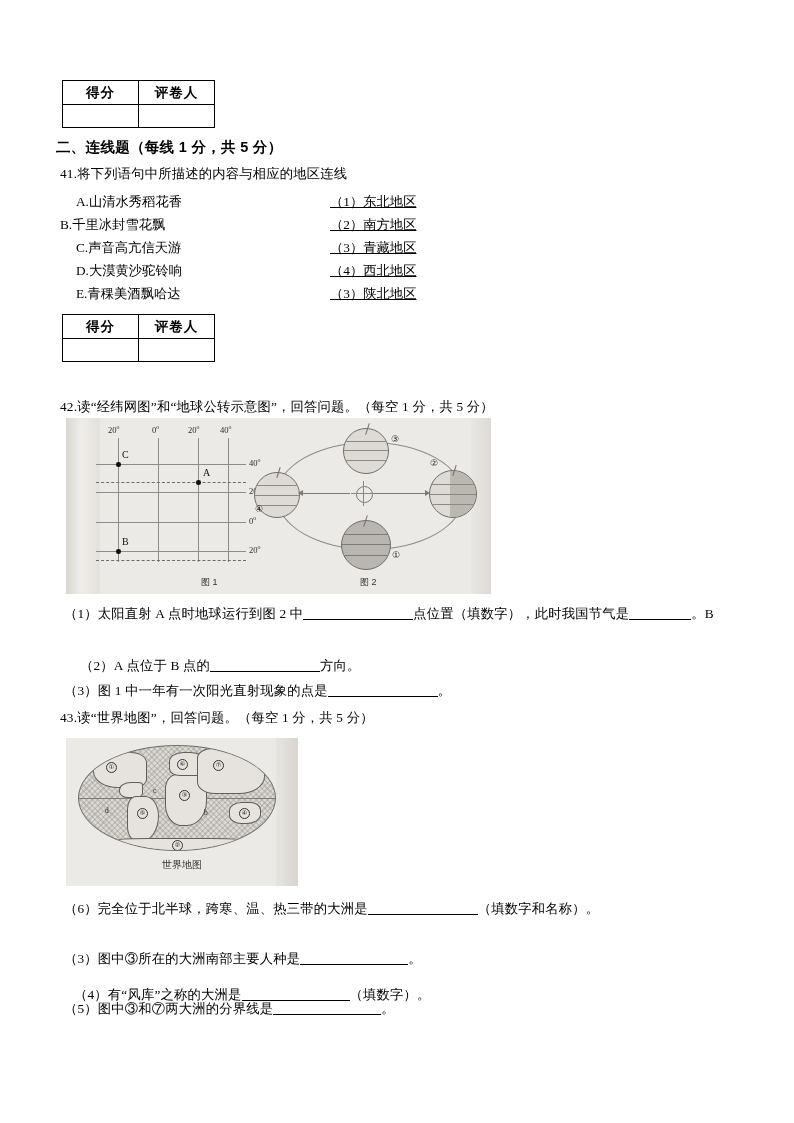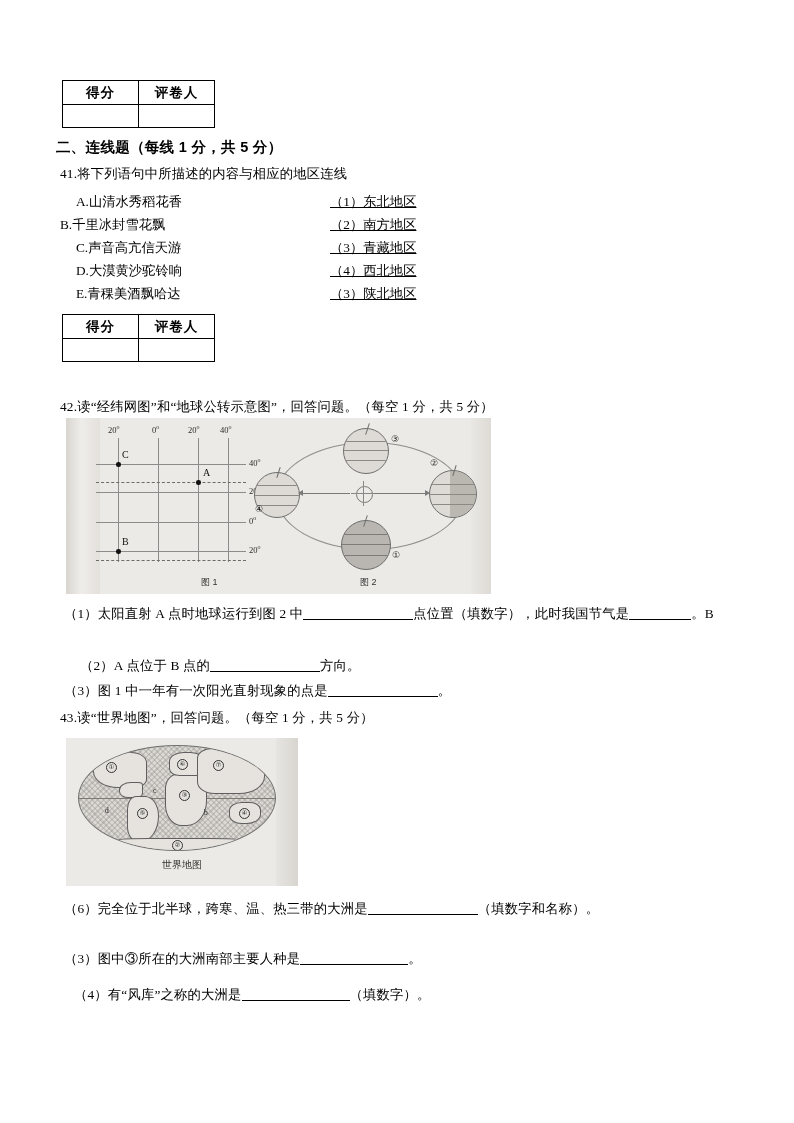--- a/index.html
+++ b/index.html
@@ -337,14 +337,17 @@
 
   <div class="qline" style="left:64px;top:900px;">
     <span>（6）完全位于北半球，跨寒、温、热三带的大洲是</span><span class="bl" style="width:110px;"></span><span>（填数字和名称）。</span>
   </div>
   <div class="qline" style="left:64px;top:950px;">
     <span>（3）图中③所在的大洲南部主要人种是</span><span class="bl" style="width:108px;"></span><span>。</span>
   </div>
   <div class="qline" style="left:74px;top:975px;margin-top:11px;">
     <span>（4）有“风库”之称的大洲是</span><span class="bl" style="width:108px;"></span><span>（填数字）。</span>
   </div>
+  <div class="qline" style="left:64px;top:1000px;">
+    <span>（5）图中③和⑦两大洲的分界线是</span><span class="bl" style="width:108px;"></span><span>。</span>
+  </div>
 
 </div>
 
 </body></html>

